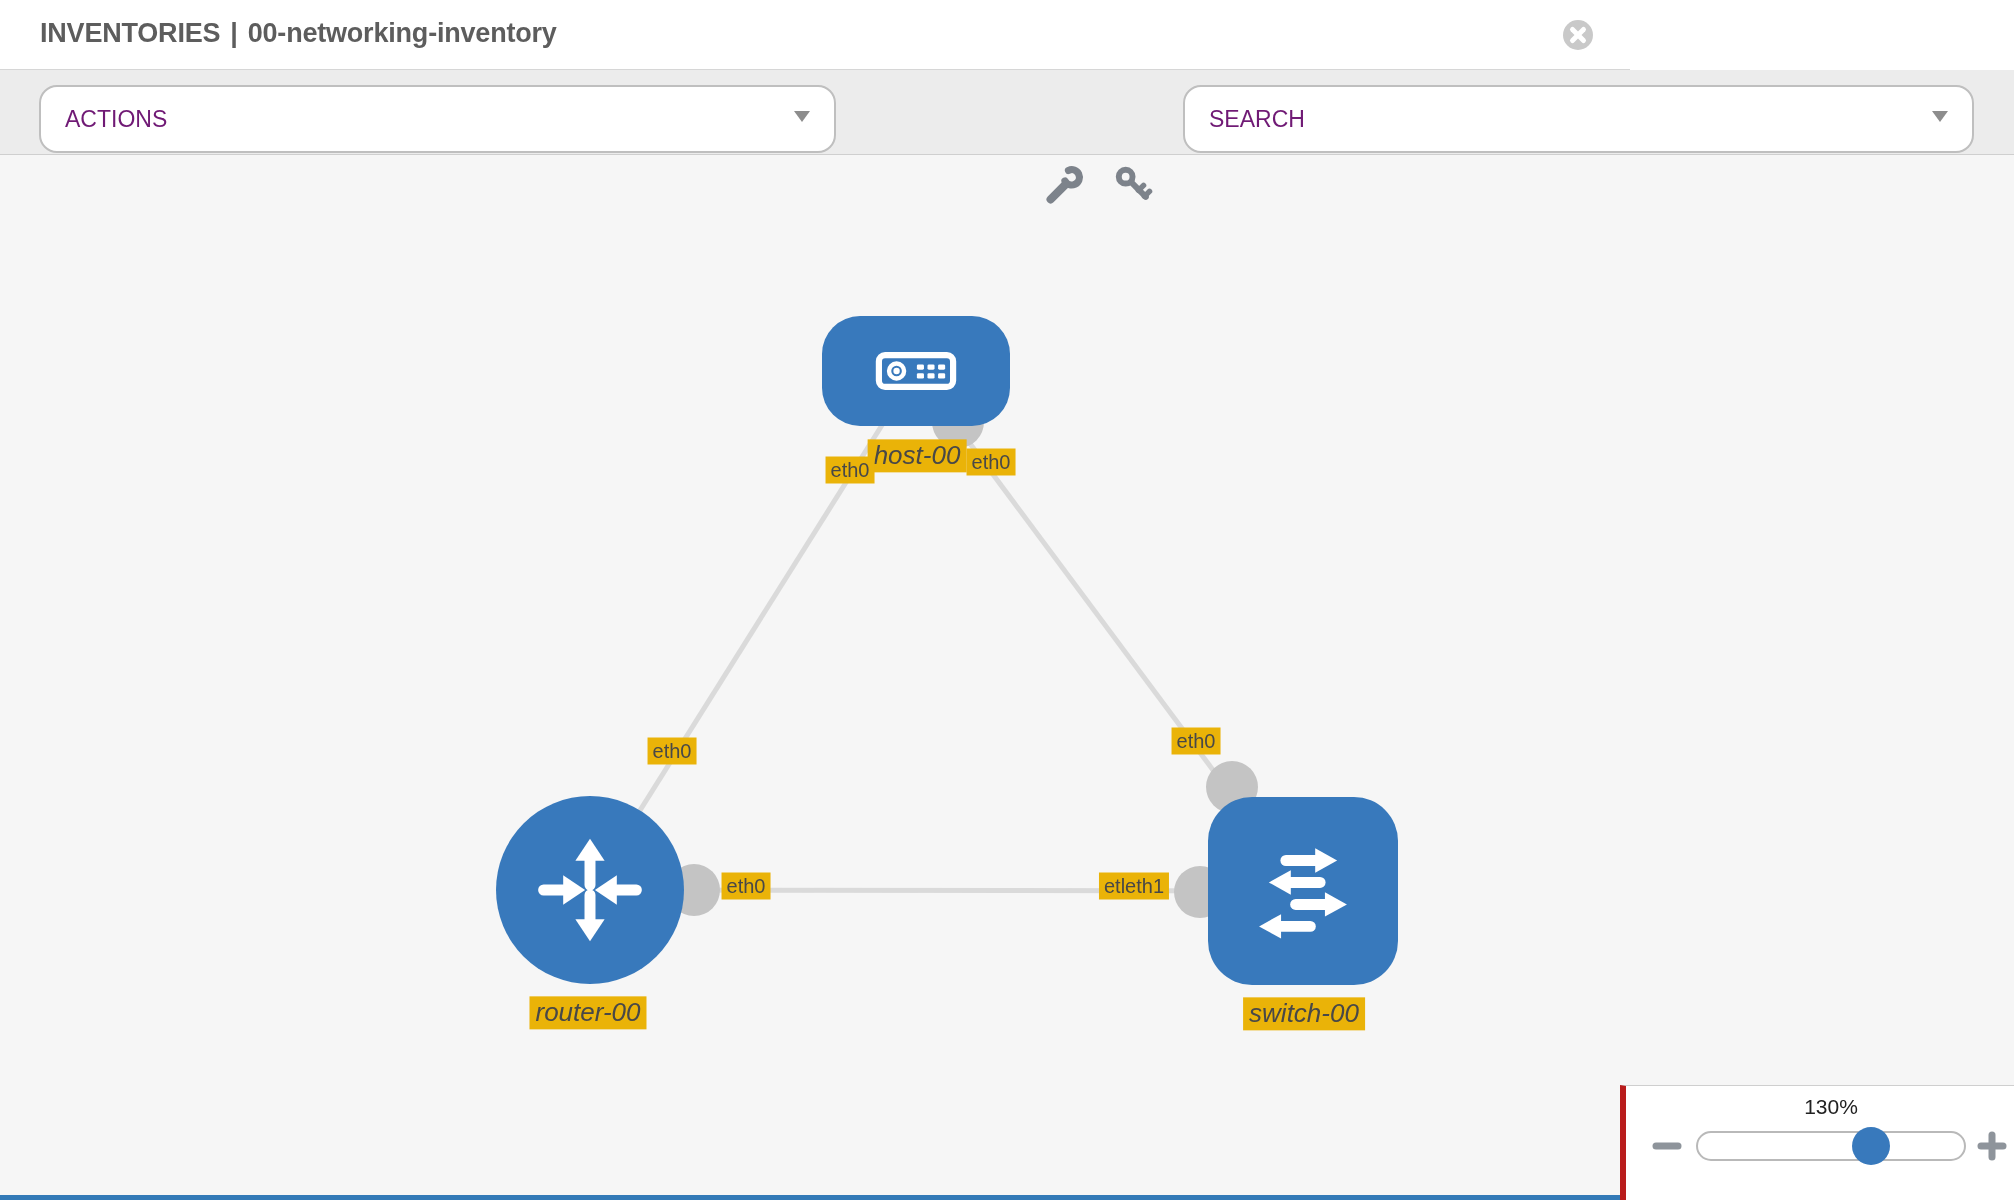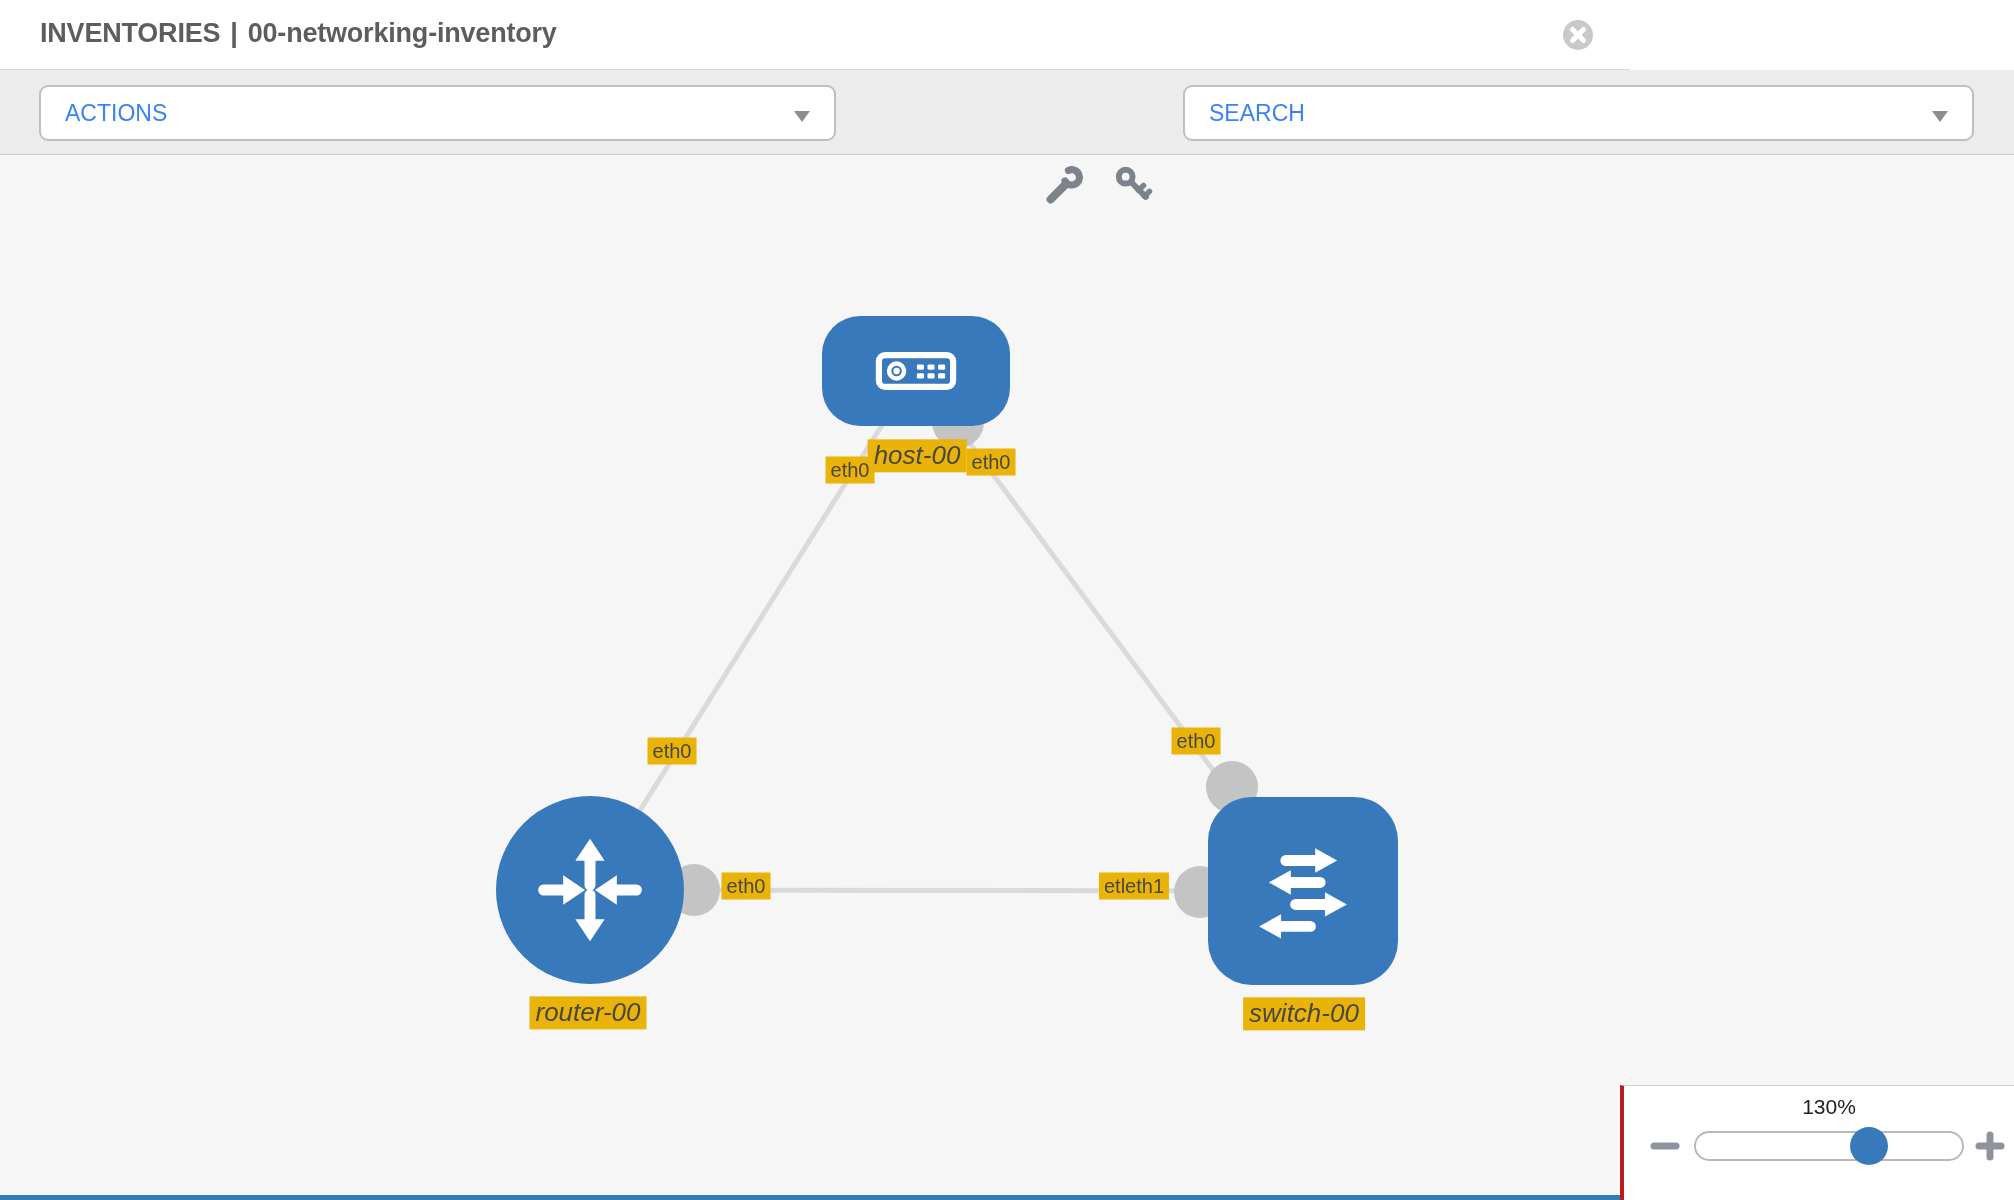--- a/index.html
+++ b/index.html
@@ -26,24 +26,24 @@
     position:absolute; right:36px; top:19px; width:32px; height:32px;
     border:none; background:transparent; padding:0; cursor:pointer;
   }
 
   
   .toolbar {
     position:absolute; top:70px; left:0; width:2014px; height:85px;
     background:#ececec; border-bottom:1px solid #cfcfcf; z-index:6;
   }
   .select-box {
-    position:absolute; top:15px; height:56px;
-    background:#ffffff; border:2px solid #bfbfbf; border-radius:9px;
+    position:absolute; top:15px; height:68px;
+    background:#ffffff; border:2px solid #bfbfbf; border-radius:18px;
     display:flex; align-items:center; padding:0 24px;
-    font-size:23px; color:#3b82f6; cursor:pointer;
+    font-size:23px; color:#701a75; cursor:pointer;
   }
   .select-box .caret { position:absolute; right:24px; top:24px; }
   .select-actions { left:39px;  width:797px; }
   .select-search  { left:1183px; width:791px; }
   .tool-btn {
     position:absolute; top:92px; width:46px; height:46px;
     background:transparent; border:none; padding:0; cursor:pointer;
   }
   .tool-btn.wrench { left:1042px; }
   .tool-btn.key    { left:1110px; }
@@ -66,21 +66,21 @@
   .node-label, .iface-label {
     position:absolute; z-index:3; transform:translate(-50%,-50%);
     background:#eab308; color:#484848; white-space:nowrap; line-height:1.05;
   }
   .node-label  { font-size:26px; padding:3px 6px;font-style:italic; }
   .iface-label { font-size:20px; padding:3px 5px; }
 
   
   .zoom-panel {
     position:absolute; left:1620px; top:1085px; width:394px; height:115px;
-    background:#ffffff; border-top:1px solid #cfcfcf; border-left:4px solid #b91c1c;
+    background:#ffffff; border-top:1px solid #cfcfcf; border-left:6px solid #b91c1c;
     z-index:5;
   }
   .zoom-level {
     position:absolute; left:70px; top:9px; width:270px;
     text-align:center; font-size:21px; color:#222222;
   }
   .zoom-btn {
     position:absolute; width:34px; height:34px; padding:0;
     background:transparent; border:none; cursor:pointer;
   }

